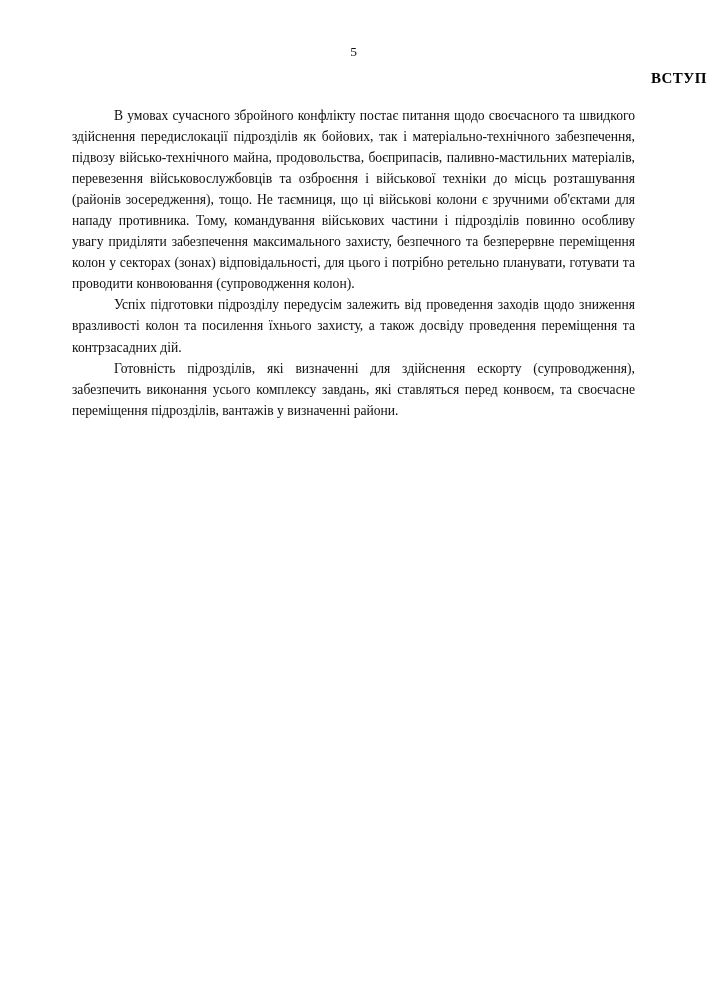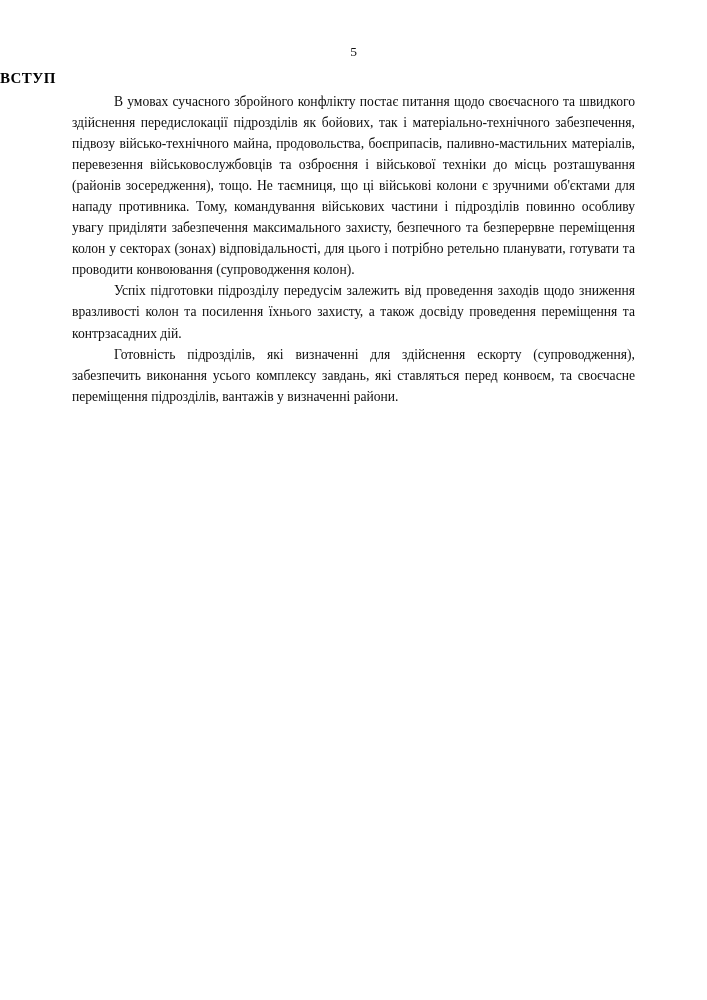--- a/index.html
+++ b/index.html
@@ -24,21 +24,21 @@
   }
   .page-number {
     text-align: center;
     font-size: 13.5px;
     color: #111;
     margin: 0;
     padding-top: 45px;
     line-height: 1.1;
   }
   .doc-title {
-    text-align: left;
+    text-align: right;
     font-size: 15px;
     font-weight: bold;
     letter-spacing: 0.5px;
     margin: 10px 0 0 0;
     color: #000;
   }
   .body-text {
     margin: 0;
     padding: 0 72px 0 72px;
   }
@@ -46,21 +46,21 @@
     margin: 0;
     text-align: justify;
     text-justify: inter-word;
     text-indent: 42px;
     font-size: 13.6px;
     line-height: 1.55;
     color: #0d0d0d;
     hyphens: none;
   }
   .body-text p:first-of-type {
-    margin-top: 4px;
+    margin-top: 18px;
   }
 </style>
 </head>
 <body>
 
 <div class="page">
 
   <div class="page-number">5</div>
 
   <div class="doc-title">ВСТУП</div>

